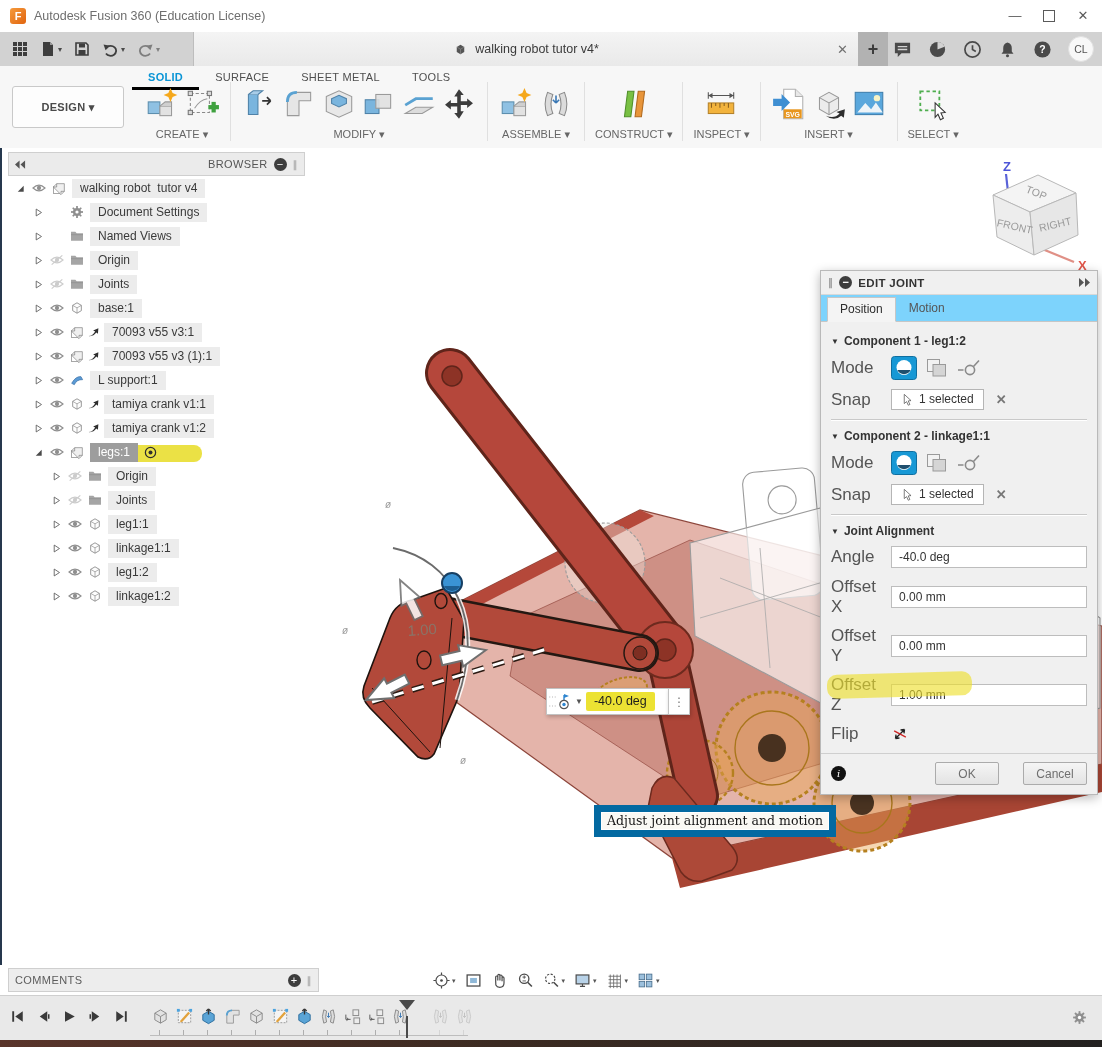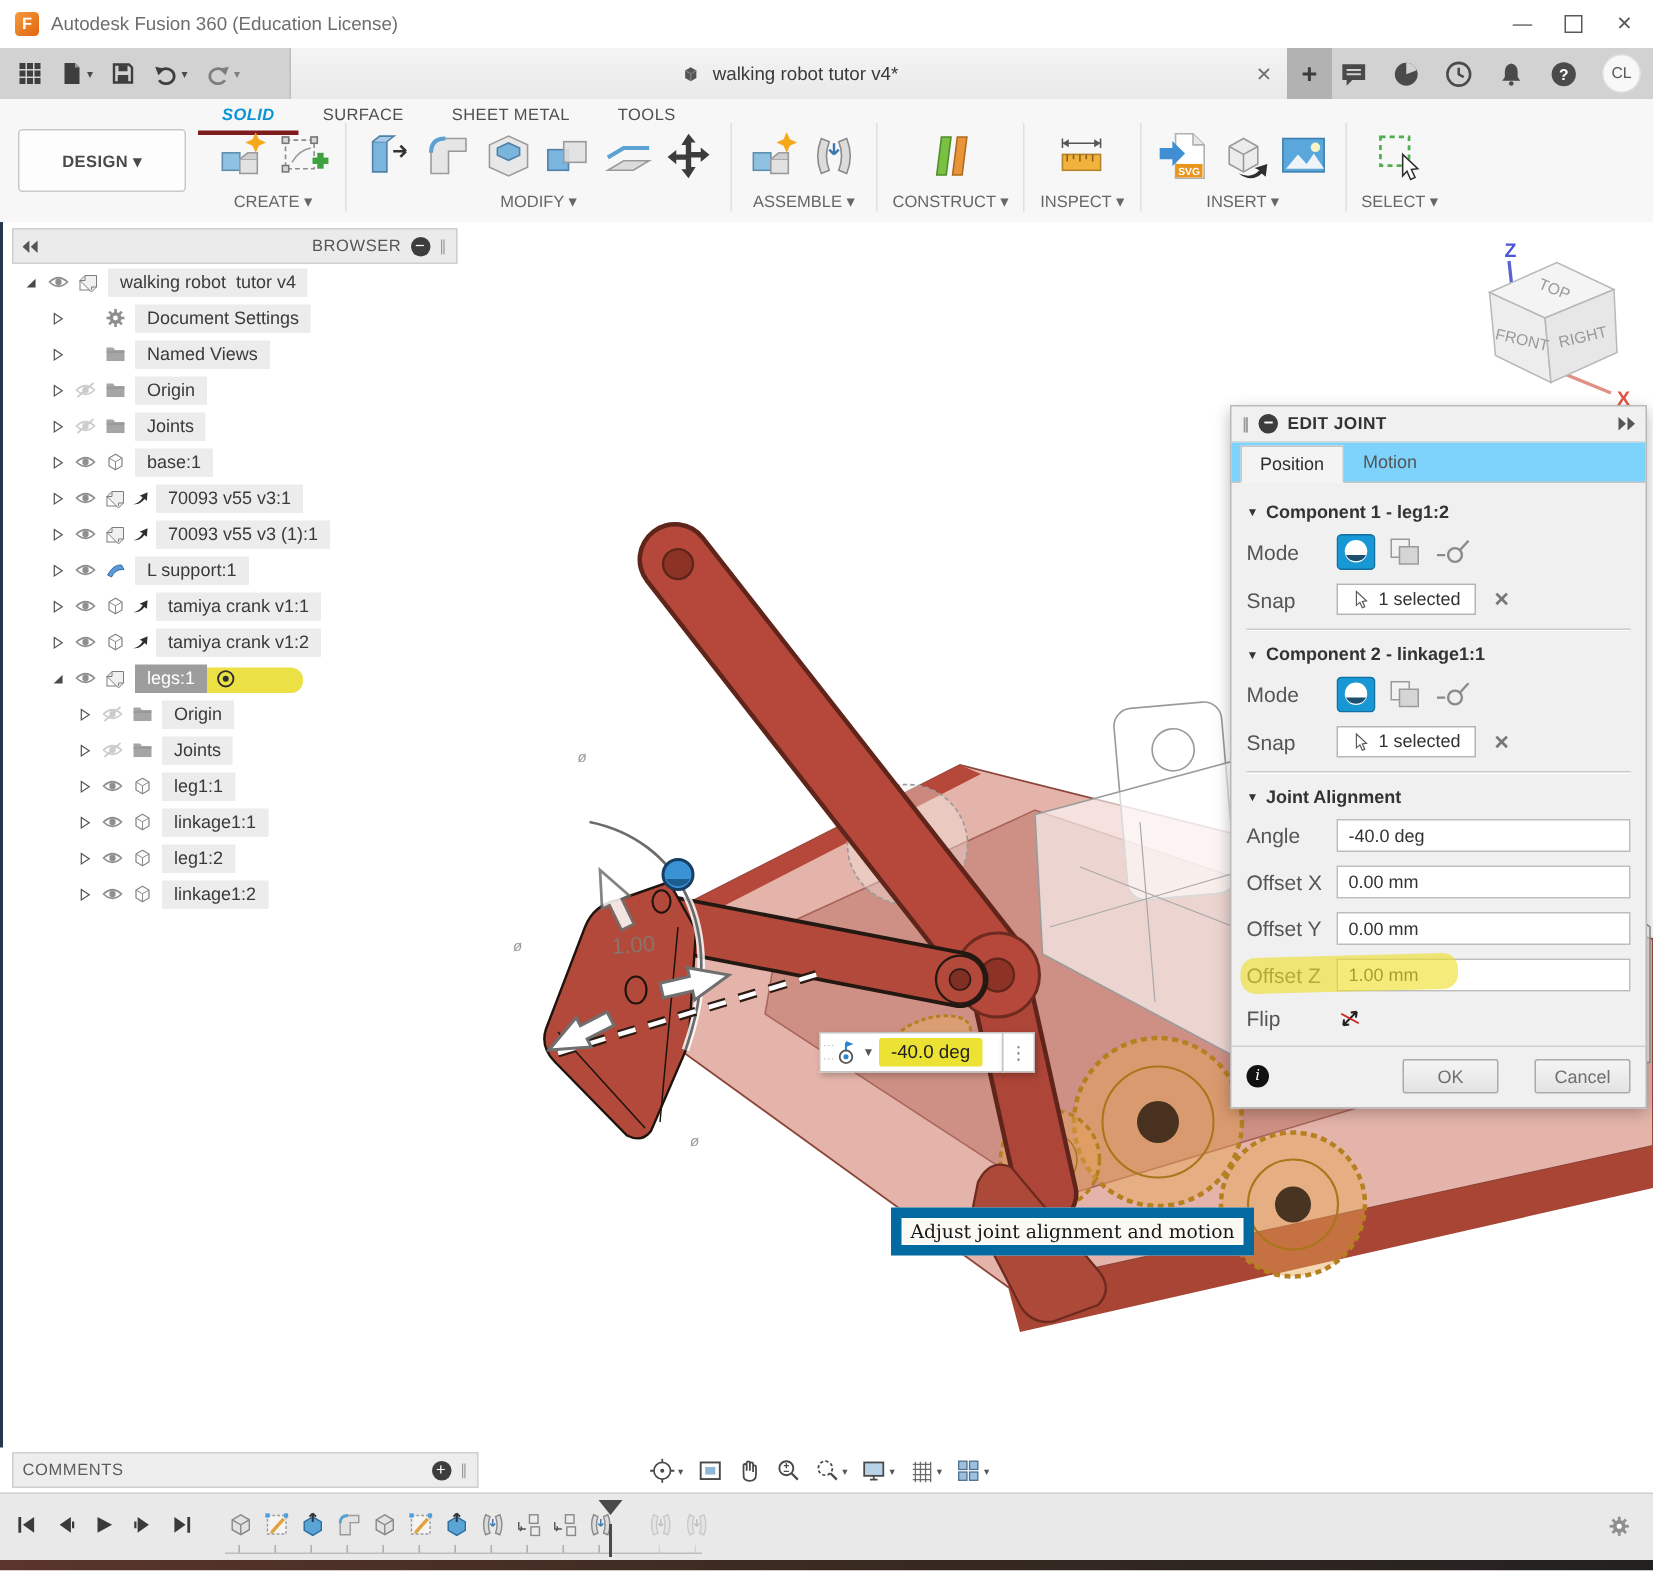--- a/index.html
+++ b/index.html
@@ -32,21 +32,21 @@
   #new-tab-btn{left:858px;top:32px;width:30px;height:34px;background:#b2b2b2;display:flex;align-items:center;justify-content:center;
      color:#3c3c3c;font-size:18px;font-weight:bold;}
   #qat-right{right:8px;top:32px;height:34px;gap:16px;display:flex;align-items:center;color:#4a4a4a;}
   #avatar{width:24px;height:24px;border-radius:50%;background:#f8f8f8;color:#555;font-size:10.5px;
      display:flex;align-items:center;justify-content:center;border:1px solid #e0e0e0;}
 
   
   #ribbon{left:0;top:66px;width:1102px;height:82px;background:#f7f7f7;border-bottom:1px solid #d8d8d8;}
   #ribbon-tabs{left:132px;top:0;height:24px;display:flex;}
   .rtab{padding:0 16px;line-height:23px;font-size:11px;letter-spacing:.3px;color:#4f4f4f;}
-  .rtab.active{color:#0a95d6;border-bottom:3px solid #7f1d1d;font-weight:bold;font-style:italic;}
+  .rtab.active{color:#0a95d6;border-bottom:3px solid #000000;font-weight:bold;}
   #design-box{left:12px;top:20px;width:110px;height:40px;border:1px solid #c9c9c9;border-radius:3px;background:#fdfdfd;
      display:flex;align-items:center;justify-content:center;font-size:11px;font-weight:bold;color:#4a4a4a;letter-spacing:.3px;}
   #ribbon-groups{left:134px;top:16px;display:flex;align-items:stretch;}
   .rgroup{display:flex;flex-direction:column;align-items:center;padding:0 10px;border-right:1px solid #e0e0e0;}
   .rgroup:last-child{border-right:none;}
   .ricons{height:44px;display:flex;align-items:center;gap:4px;}
   .ricons .icn svg{width:36px;height:36px;}
   .rlabel{font-size:11px;color:#666;margin-top:2px;white-space:nowrap;}
 
   
@@ -83,21 +83,21 @@
      box-shadow:0 3px 10px rgba(0,0,0,.28);}
   #ej-head{height:23px;display:flex;align-items:center;gap:6px;padding:0 7px;border-bottom:1px solid #d8d8d8;
      font-size:11.5px;color:#333;font-weight:bold;letter-spacing:.3px;}
   #ej-tabs{height:26px;background:#7dd3fc;border-bottom:1px solid #c6c6c6;display:flex;align-items:flex-end;padding-left:6px;}
   .ejtab{padding:4px 12px 5px;font-size:12px;color:#555;border:1px solid transparent;}
   .ejtab.active{background:#f4f4f4;border-color:#c6c6c6;border-bottom-color:#f4f4f4;margin-bottom:-1px;color:#2e2e2e;}
   #ej-body{padding:4px 10px 0;}
   .sect-title{font-size:12px;font-weight:bold;color:#333;margin:8px 0 8px;display:flex;align-items:center;gap:5px;}
   .sect-title .tri{font-size:8px;color:#333;}
   .ejrow{display:flex;align-items:center;margin:0 0 9px;position:relative;}
-  .ejrow .rl{width:60px;font-size:14px;color:#555;}
+  .ejrow .rl{width:60px;font-size:17px;color:#555;}
   .modeicons{display:flex;align-items:center;gap:7px;}
   .modeicons svg{width:26px;height:24px;}
   .snapbtn{display:inline-flex;align-items:center;gap:5px;background:#fff;border:1px solid #b5b5b5;padding:2px 9px 3px;font-size:12px;color:#333;}
   .snapbtn svg{width:13px;height:13px;}
   .snapx{margin-left:12px;color:#777;font-weight:bold;font-size:13px;}
   .dsep{height:1px;background:#c9c9c9;border-bottom:1px solid #fff;margin:4px 0 8px;}
   .ejinput{flex:1;height:20px;background:#fff;border:1px solid #bdbdbd;padding:0 7px;font-size:12px;color:#333;line-height:20px;}
   .zblob{position:absolute;left:-4px;top:-2px;width:145px;height:24px;background:rgba(238,222,40,.62);
      border-radius:10px;transform:rotate(-1.5deg);pointer-events:none;z-index:5;}
   #ej-footer{display:flex;align-items:center;margin-top:2px;border-top:1px solid #cfcfcf;padding:8px 10px 9px;}

